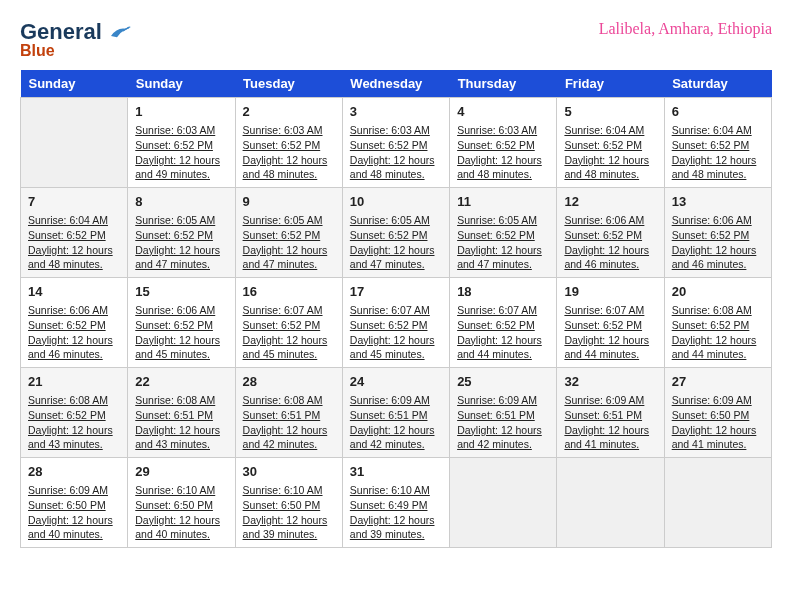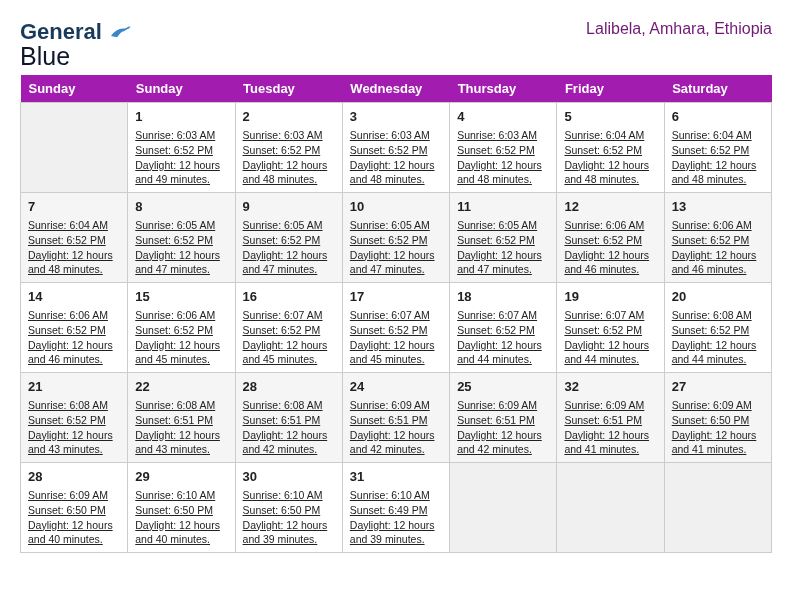--- a/index.html
+++ b/index.html
@@ -7,46 +7,47 @@
       font-family: Arial, sans-serif;
       background: #fff;
       width: 792px;
       min-height: 612px;
       padding: 20px;
     }
     .header-section {
       display: flex;
       justify-content: space-between;
       align-items: flex-start;
-      margin-bottom: 4px;
+      margin-bottom: 10px;
     }
     .logo {
       display: flex;
       flex-direction: column;
       align-items: flex-start;
     }
     .title-section {
       text-align: right;
     }
     .month-year {
       font-size: 36px;
       font-weight: bold;
       color: #1a3a5c;
     }
     .location {
       font-size: 16px;
-      color: #701a75;
+      color: #ec4899;
+      font-family: Liberation Serif, serif;
     }
     table {
       width: 100%;
       border-collapse: collapse;
       font-size: 11px;
     }
     thead tr th {
-      background-color: #a21caf;
+      background-color: #1d4ed8;
       color: white;
       padding: 6px 8px;
       text-align: left;
       font-size: 13px;
       font-weight: bold;
     }
     tbody tr td {
       border: 1px solid #ccc;
       padding: 5px 7px;
       vertical-align: top;
@@ -86,21 +87,21 @@
   <div class="logo">
     <div style="display:flex; align-items:center; gap:4px;">
       <div style="font-size:22px; font-weight:bold; color:#1a3a5c; line-height:1.1;">
         <span style="color:#1a3a5c;">General</span>
         <svg style="display:inline-block; width:24px; height:18px; vertical-align:middle;" viewBox="0 0 40 30">
           <path d="M5,20 Q15,5 30,8 Q35,2 38,5 Q30,10 25,12 Q20,14 15,22 Z" fill="#3a86c8"></path>
           <path d="M25,12 Q28,8 35,6" stroke="#3a86c8" stroke-width="2" fill="none"></path>
         </svg>
       </div>
     </div>
-    <div style="font-size:25px; font-weight:normal; color:#0f172a; margin-top:-2px;">Blue</div>
+    <div style="font-size:16px; font-weight:bold; color:#c2410c; margin-top:-2px;">Blue</div>
   </div>
   <div class="title-section">
     <div class="location">Lalibela, Amhara, Ethiopia</div>
   </div>
 </div>
 
 <table>
   <thead>
     <tr>
     <th>Sunday</th>

